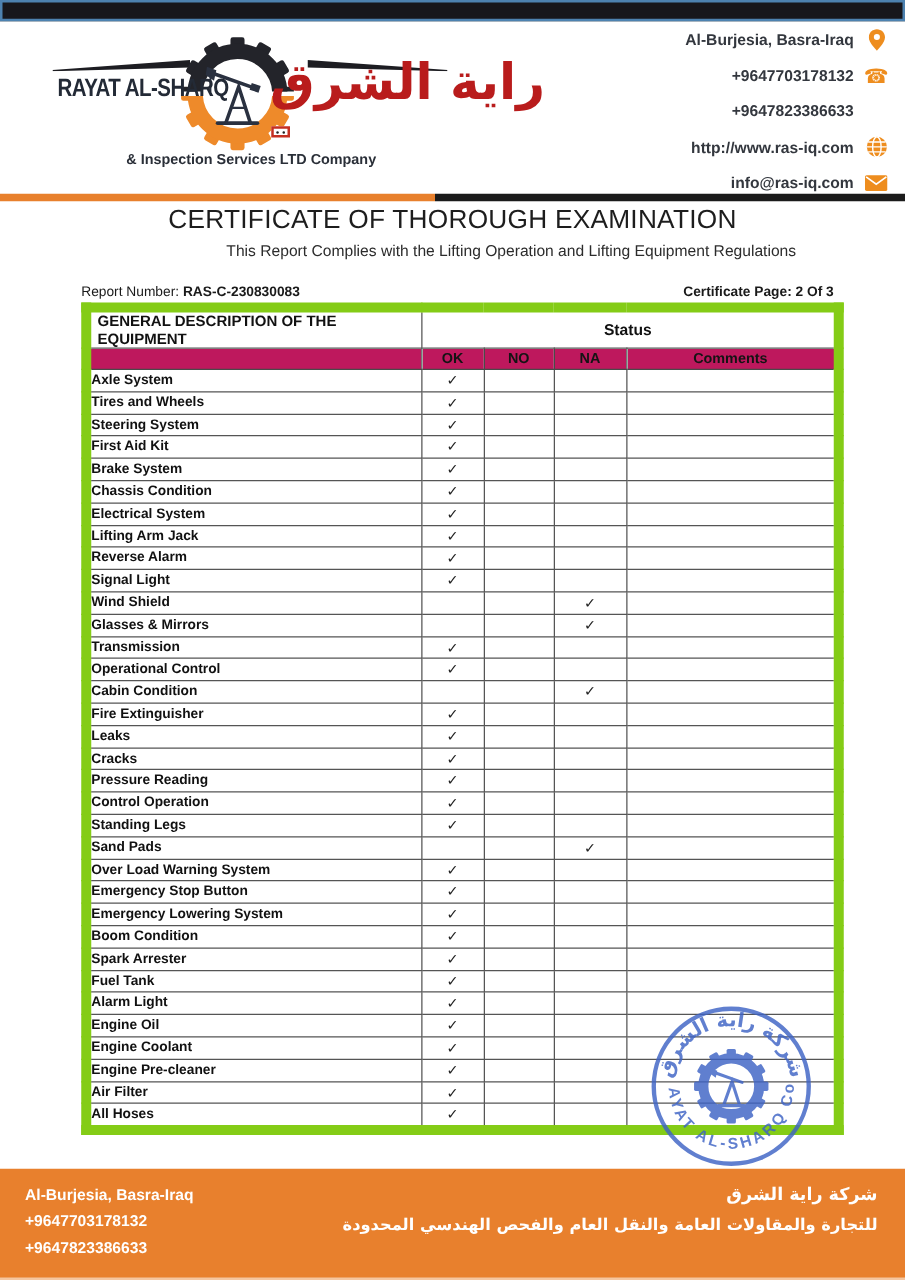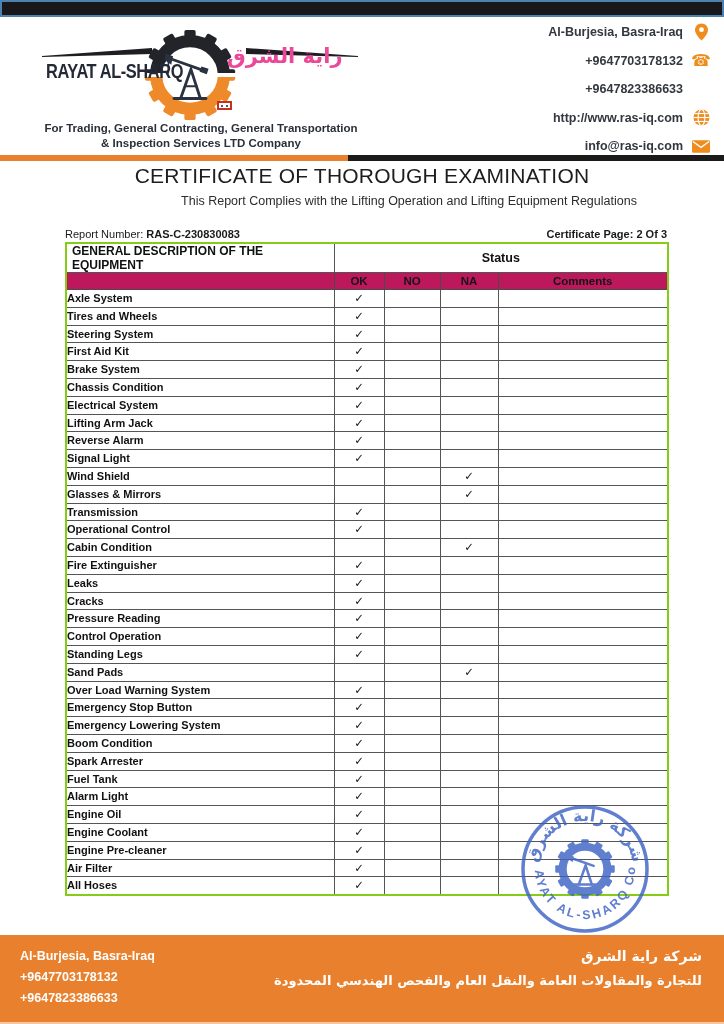--- a/index.html
+++ b/index.html
@@ -16,21 +16,21 @@
     background:#17171c;border:2px solid #4d82b0;
   }
 
   
   .logo-en{
     left:46px;top:60px;font-size:20px;font-weight:700;color:#232a36;
     letter-spacing:-0.5px;transform:scaleX(0.82);transform-origin:left center;
     white-space:nowrap;
   }
   .logo-ar{
-    left:227px;top:46px;font-size:21px;font-weight:700;color:#ec4899;
+    left:216px;top:46px;font-size:40px;font-weight:700;color:#b91c1c;
     font-family:"DejaVu Sans",sans-serif;white-space:nowrap;line-height:1;
   }
   .swoosh{top:48px;}
   .swoosh.left{left:42px;}
   .swoosh.right{left:246px;}
   .logo-gear{left:143px;top:26px;}
   .red-chip{
     left:217px;top:101px;width:15px;height:9px;box-sizing:border-box;
     border:2px solid #c53022;background:#fff;display:flex;align-items:center;
     justify-content:space-evenly;
@@ -66,21 +66,21 @@
   
   .report-line{left:65px;top:228px;width:602px;display:flex;justify-content:space-between;gap:44px;}
   .report-left{font-size:11px;color:#1a1a1a;}
   .report-left b{font-weight:700;}
   .report-right{font-size:11px;font-weight:600;color:#1a1a1a;}
 
   
   .tbl-wrap{left:65px;top:242px;}
   table.cert{
     border-collapse:collapse;table-layout:fixed;width:602px;
-    border:2px solid #84cc16;
+    border:8px solid #84cc16;
   }
   table.cert td,table.cert th{
     border:1px solid #555;padding:0;box-sizing:border-box;overflow:hidden;
   }
   tr.hdr1{height:20px;}
   tr.hdr1 .desc-hdr{
     font-size:12px;font-weight:700;color:#111;text-align:left;padding-left:5px;
   }
   tr.hdr1 .status-hdr{font-size:12.5px;font-weight:700;color:#111;text-align:center;}
   tr.hdr2{height:17px;background:#be185d;}
@@ -173,21 +173,20 @@
 
   <div class="abs red-chip">
       <i></i>
       <i></i>
     </div>
 
   <div class="abs logo-en">RAYAT AL-SHARQ</div>
   <div class="abs logo-ar">راية الشرق</div>
 
   <div class="abs tagline">
-    <div>For Trading, General Contracting, General Transportation</div>
     <div>&amp; Inspection Services LTD Company</div>
   </div>
 
   <div class="abs contact">
     <div class="contact-row">
       <span class="txt">Al-Burjesia, Basra-Iraq</span>
       <span class="icon-slot">
         <svg width="13" height="18" viewBox="0 0 16 21">
           <path d="M8 0C3.6 0 0 3.5 0 7.9 0 13.4 8 21 8 21s8-7.6 8-13.1C16 3.5 12.4 0 8 0z" fill="#ee8d1e"></path>
           <circle cx="8" cy="7.6" r="3" fill="#ffffff"></circle>

